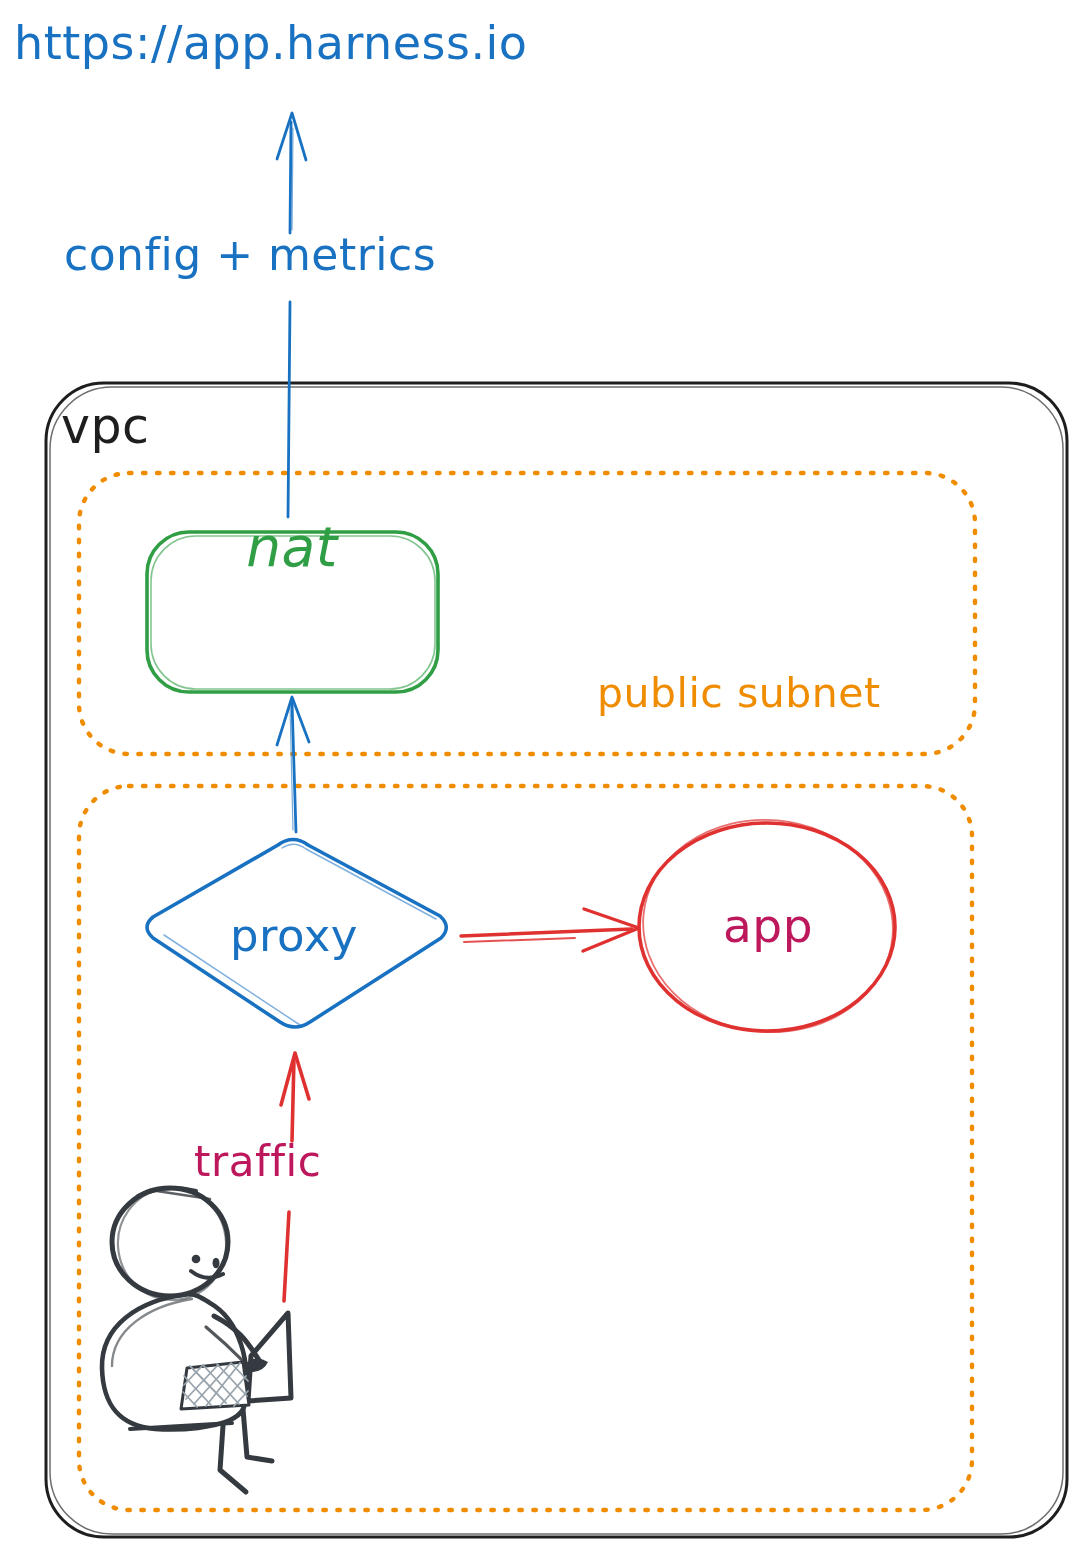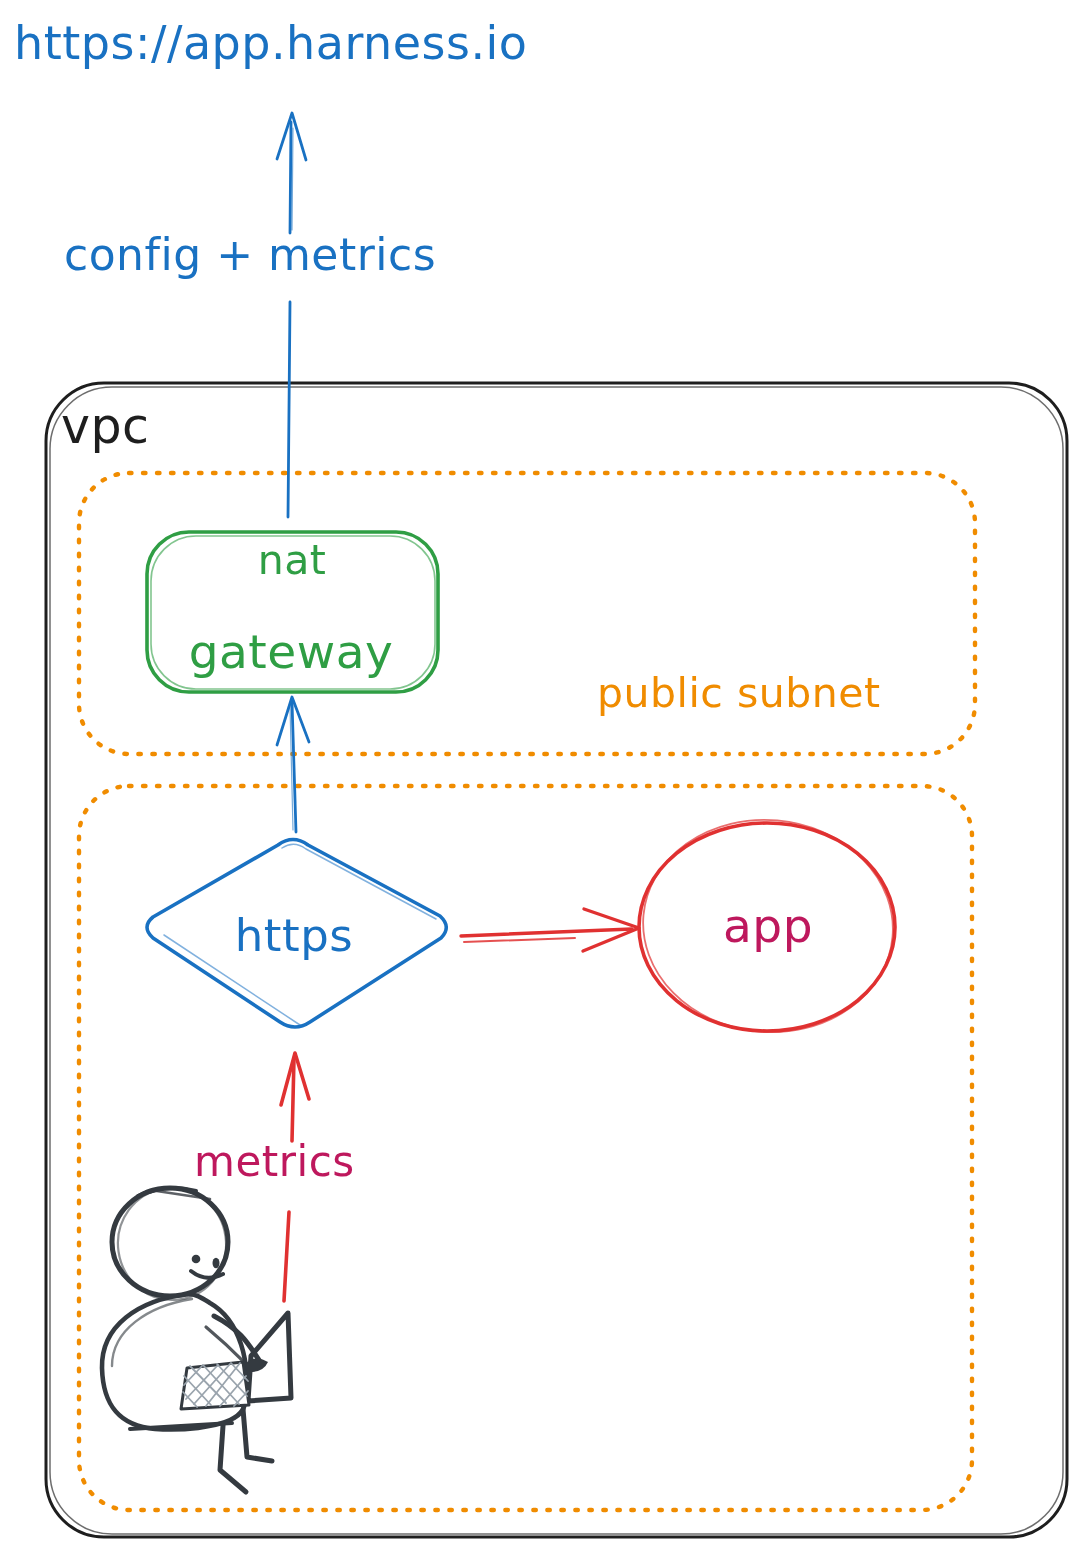--- a/index.html
+++ b/index.html
@@ -13,21 +13,21 @@
   .green{color:#2f9e44;}
   .orange{color:#f08c00;}
   .red{color:#be185d;}
   .ink{color:#1e1e1e;}
   .center{transform:translateX(-50%);}
   .url-label{left:14px;top:20px;font-size:46px;}
   .config-label{left:64px;top:233px;font-size:44px;}
   .vpc-label{left:61px;top:402px;font-size:49px;}
   .public-label{left:597px;top:673px;font-size:41px;}
   .private-label{left:545px;top:1423px;font-size:42px;}
-  .nat-line1{left:292px;top:540px;font-size:41px;}
+  .nat-line1{left:292px;top:520px;font-size:55px;font-style:italic;}
   .nat-line2{left:291px;top:628px;font-size:47px;}
   .proxy-label{left:294px;top:913px;font-size:45px;}
   .app-label{left:768px;top:902px;font-size:47px;}
   .traffic-label{left:194px;top:1141px;font-size:42px;}
 </style>
 </head>
 <body>
 
 <div class="canvas">
 
@@ -121,17 +121,16 @@
       <ellipse cx="216" cy="1263" rx="3.5" ry="5.2" fill="#343a40" stroke="none"></ellipse>
       <path d="M 191 1271 Q 206 1283 223 1274" stroke-width="4"></path>
     </g>
   </svg>
 
   <div class="label blue url-label">https://app.harness.io</div>
   <div class="label blue config-label">config + metrics</div>
   <div class="label ink vpc-label">vpc</div>
   <div class="label orange public-label">public subnet</div>
   <div class="label green center nat-line1">nat</div>
-  <div class="label green center nat-line2">gateway</div>
-  <div class="label blue center proxy-label">https</div>
+  <div class="label blue center proxy-label">proxy</div>
   <div class="label red center app-label">app</div>
-  <div class="label red traffic-label">metrics</div>
+  <div class="label red traffic-label">traffic</div>
 </div>
 
 </body></html>

